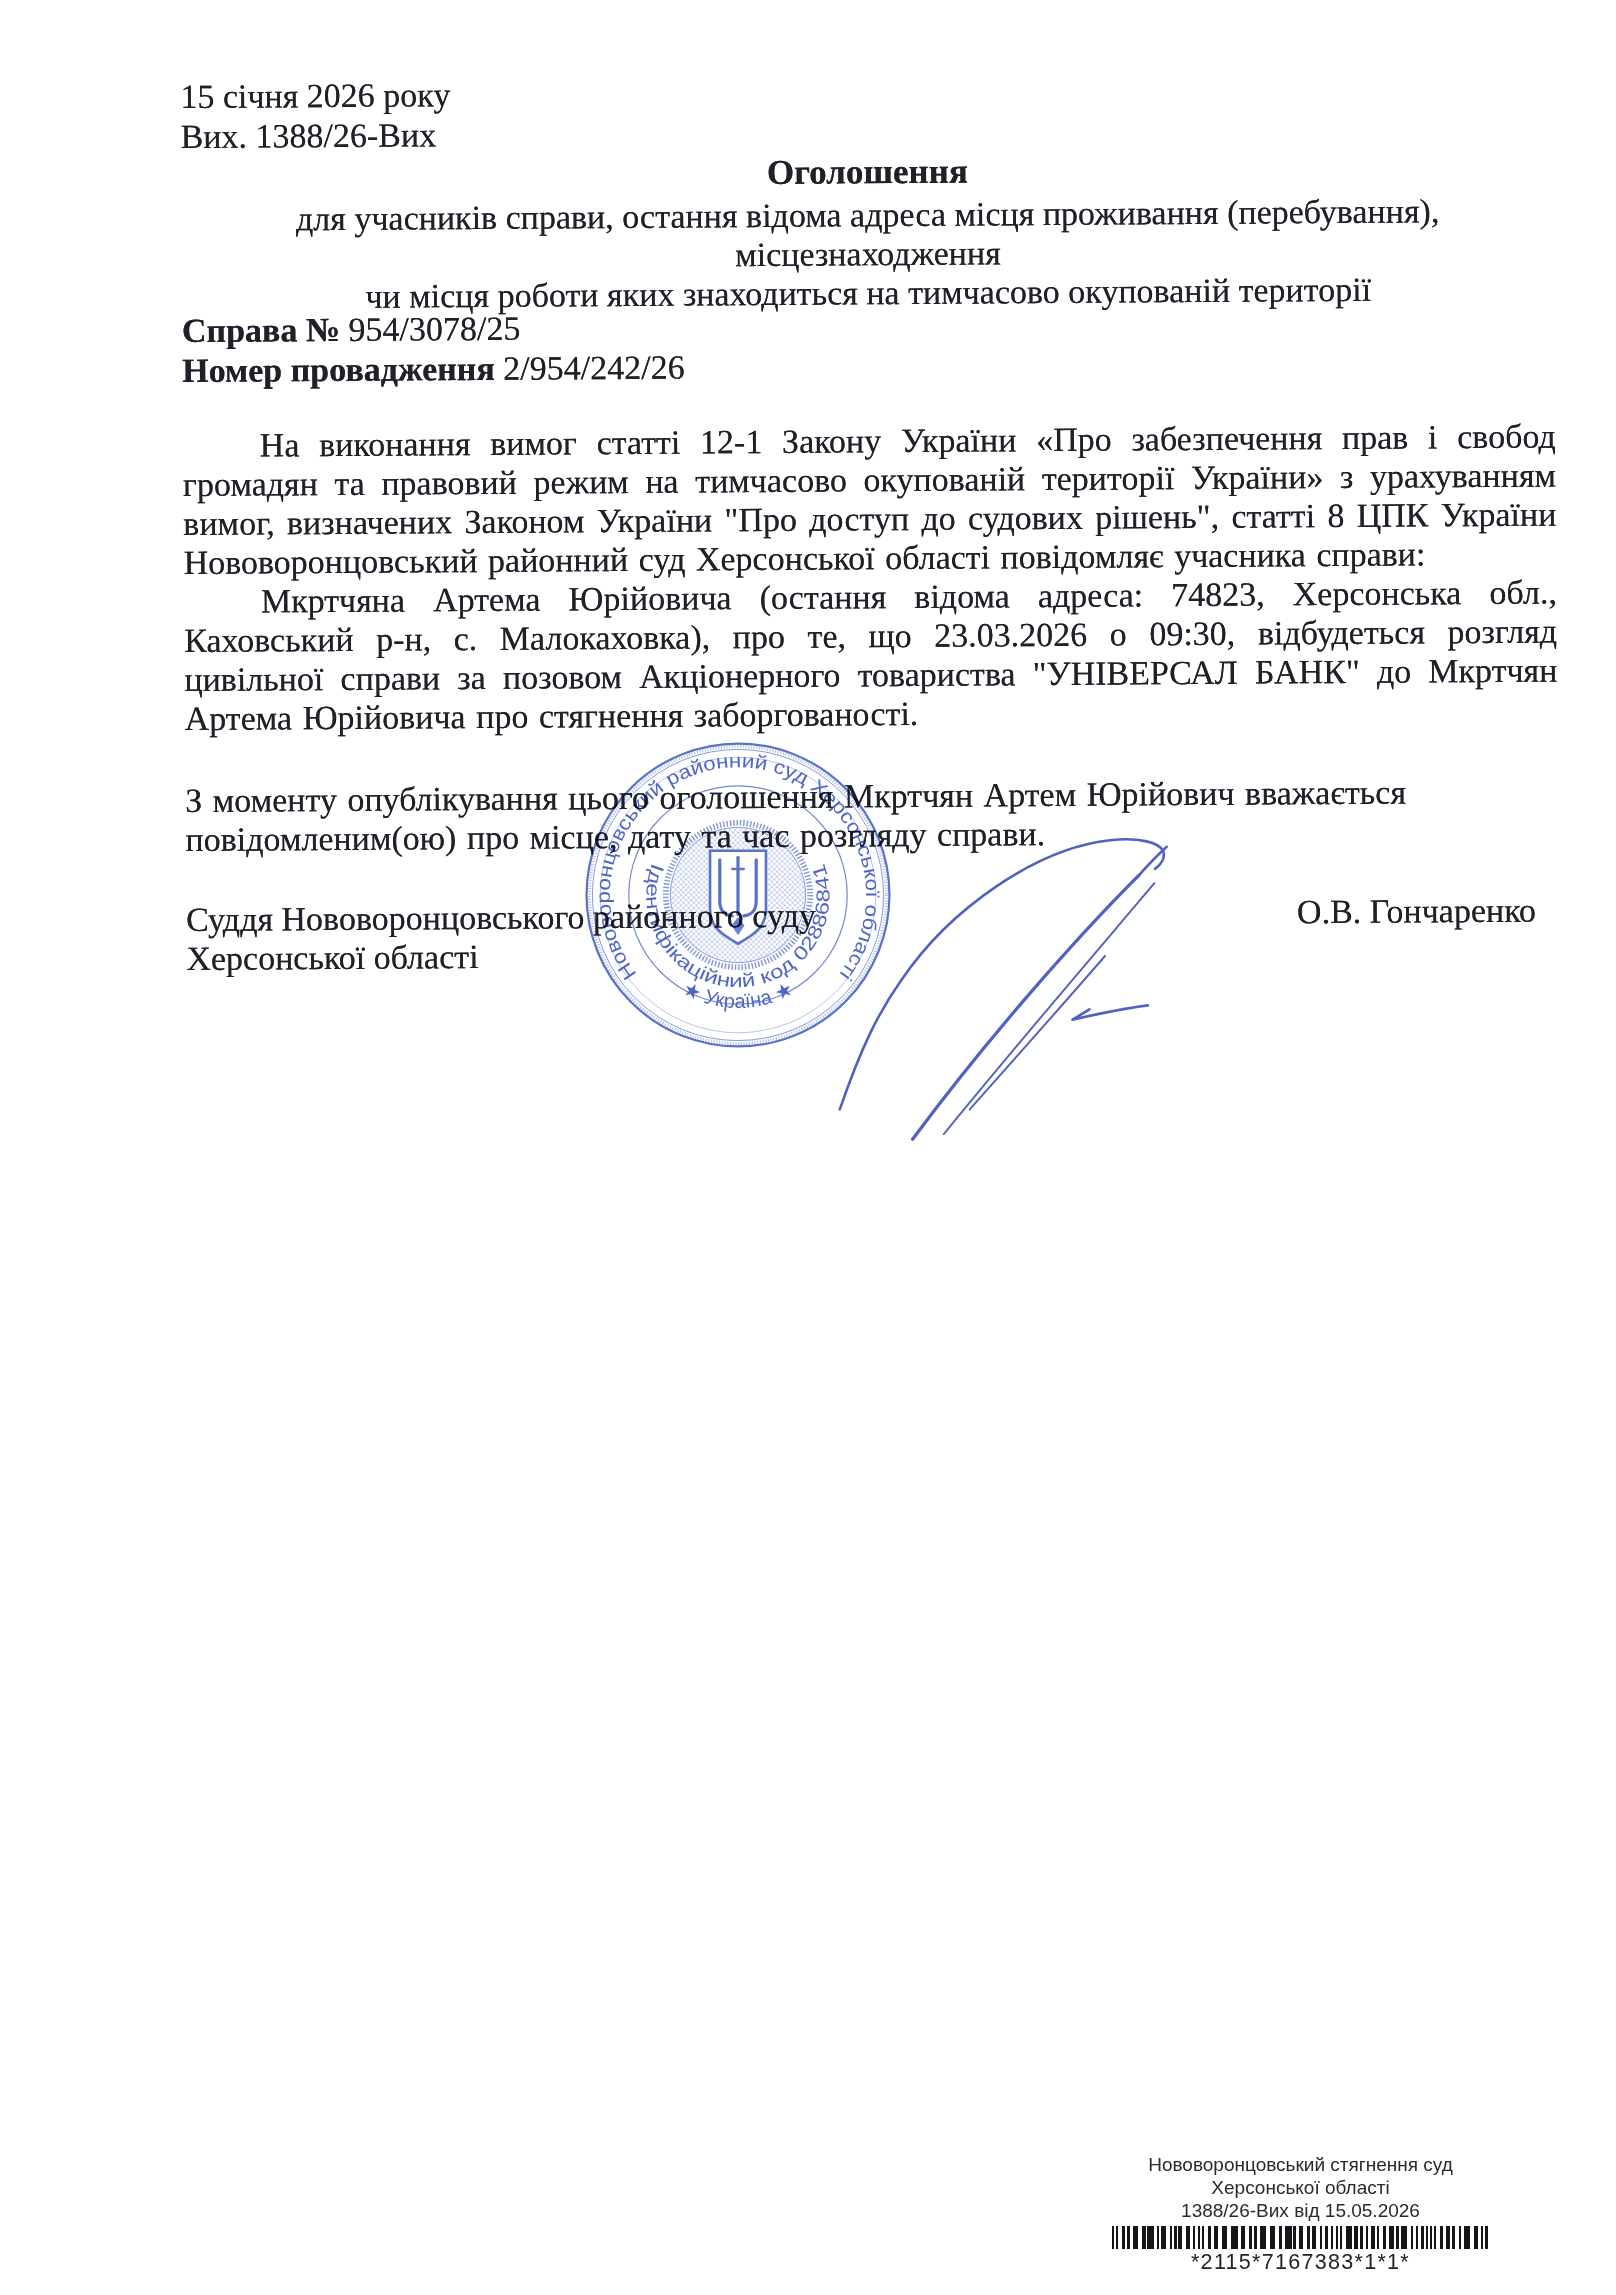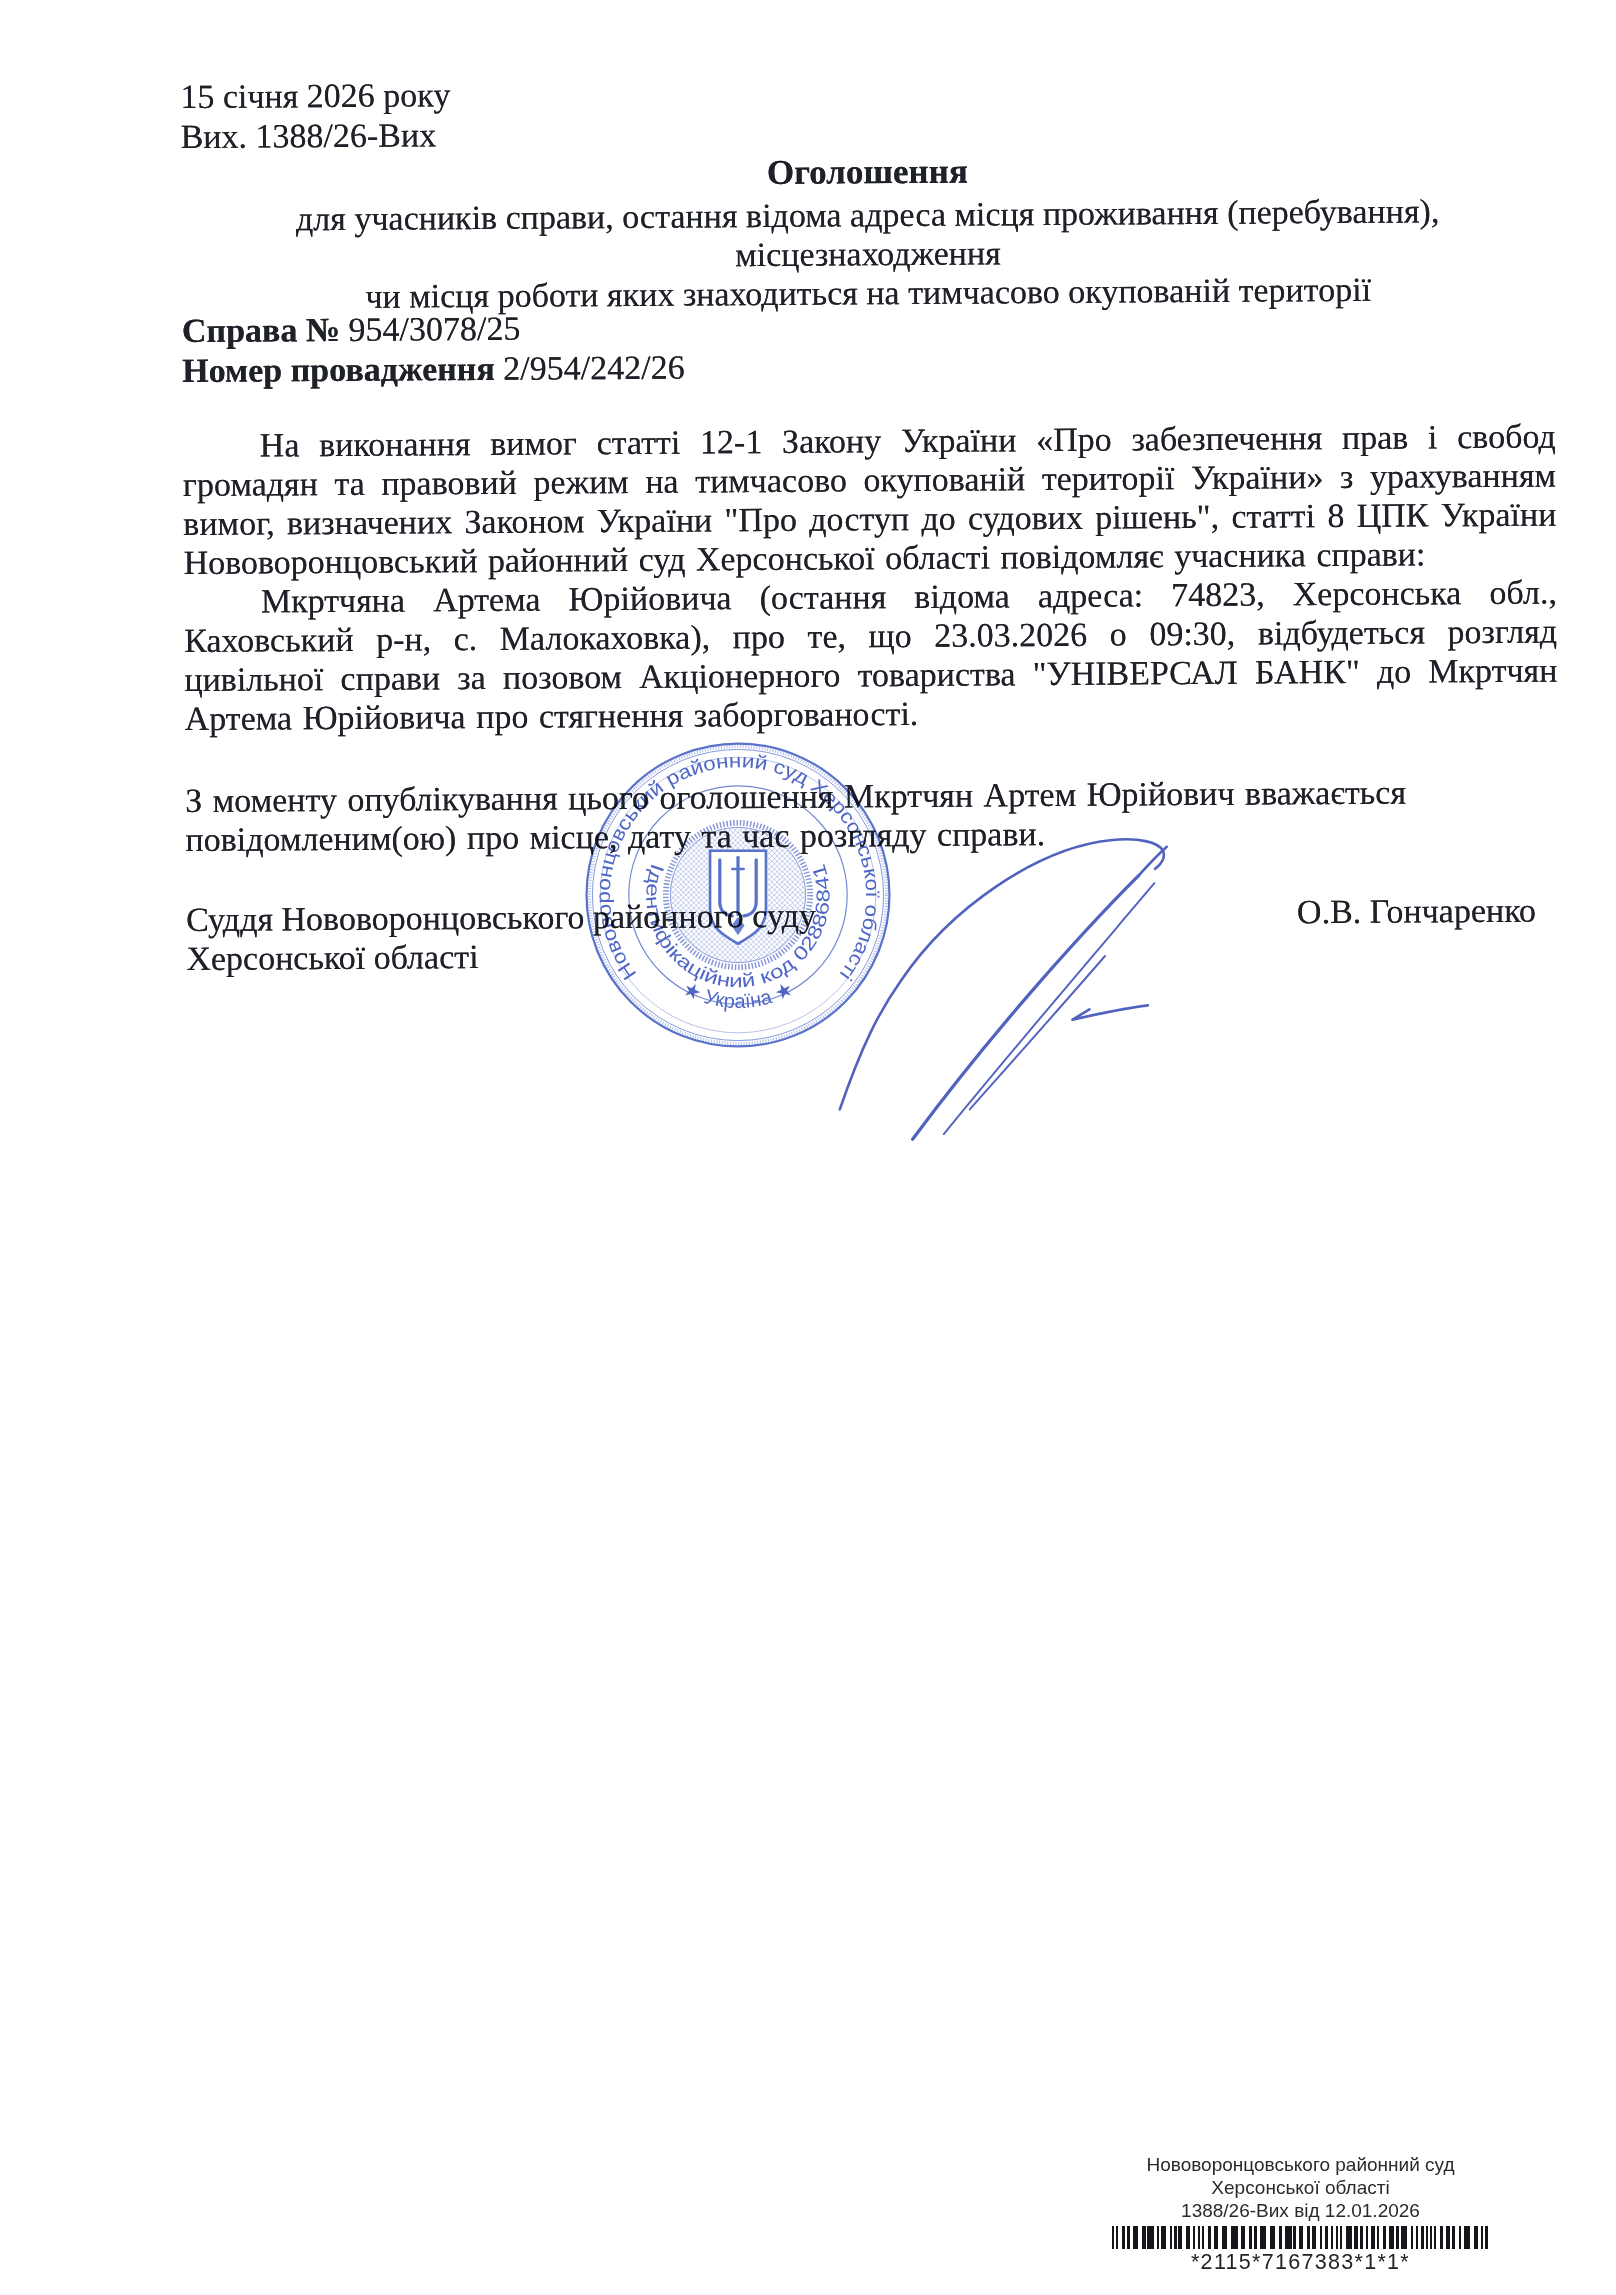--- a/index.html
+++ b/index.html
@@ -117,23 +117,23 @@
       <path d="M1292,1706 C1325,1610 1352,1556 1386,1508 C1462,1396 1596,1304 1708,1292 C1752,1287 1782,1295 1789,1308 C1794,1318 1786,1330 1777,1336" stroke-width="4"></path>
       <path d="M1404,1752 C1512,1606 1648,1450 1752,1346" stroke-width="5"></path>
       <path d="M1452,1744 C1556,1616 1688,1462 1776,1358" stroke-width="3"></path>
       <path d="M1492,1706 C1554,1636 1636,1544 1700,1470" stroke-width="3"></path>
       <path d="M1752,1346 C1770,1326 1786,1310 1795,1302" stroke-width="4"></path>
       <path d="M1650,1568 L1676,1552 M1650,1568 C1694,1558 1734,1550 1766,1546" stroke-width="4"></path>
     </g>
   </svg>
 
   <div class="abs footer">
-    <div class="f-line">Нововоронцовського районний суд</div>
+    <div class="f-line">Нововоронцовський стягнення суд</div>
     <div class="f-line">Херсонської області</div>
-    <div class="f-line">1388/26-Вих від 12.01.2026</div>
+    <div class="f-line">1388/26-Вих від 15.05.2026</div>
     <div class="barcode">
         <div class="bc-bar" style="width: 2.6px; margin-right: 2px;"></div>
         <div class="bc-bar" style="width: 2px; margin-right: 3.3px;"></div>
         <div class="bc-bar" style="width: 3.3px; margin-right: 2px;"></div>
         <div class="bc-bar" style="width: 2.6px; margin-right: 3.3px;"></div>
         <div class="bc-bar" style="width: 5.2px; margin-right: 3.9px;"></div>
         <div class="bc-bar" style="width: 3.9px; margin-right: 1.3px;"></div>
         <div class="bc-bar" style="width: 6.5px; margin-right: 3.3px;"></div>
         <div class="bc-bar" style="width: 2.6px; margin-right: 1.3px;"></div>
         <div class="bc-bar" style="width: 5.2px; margin-right: 3.9px;"></div>

